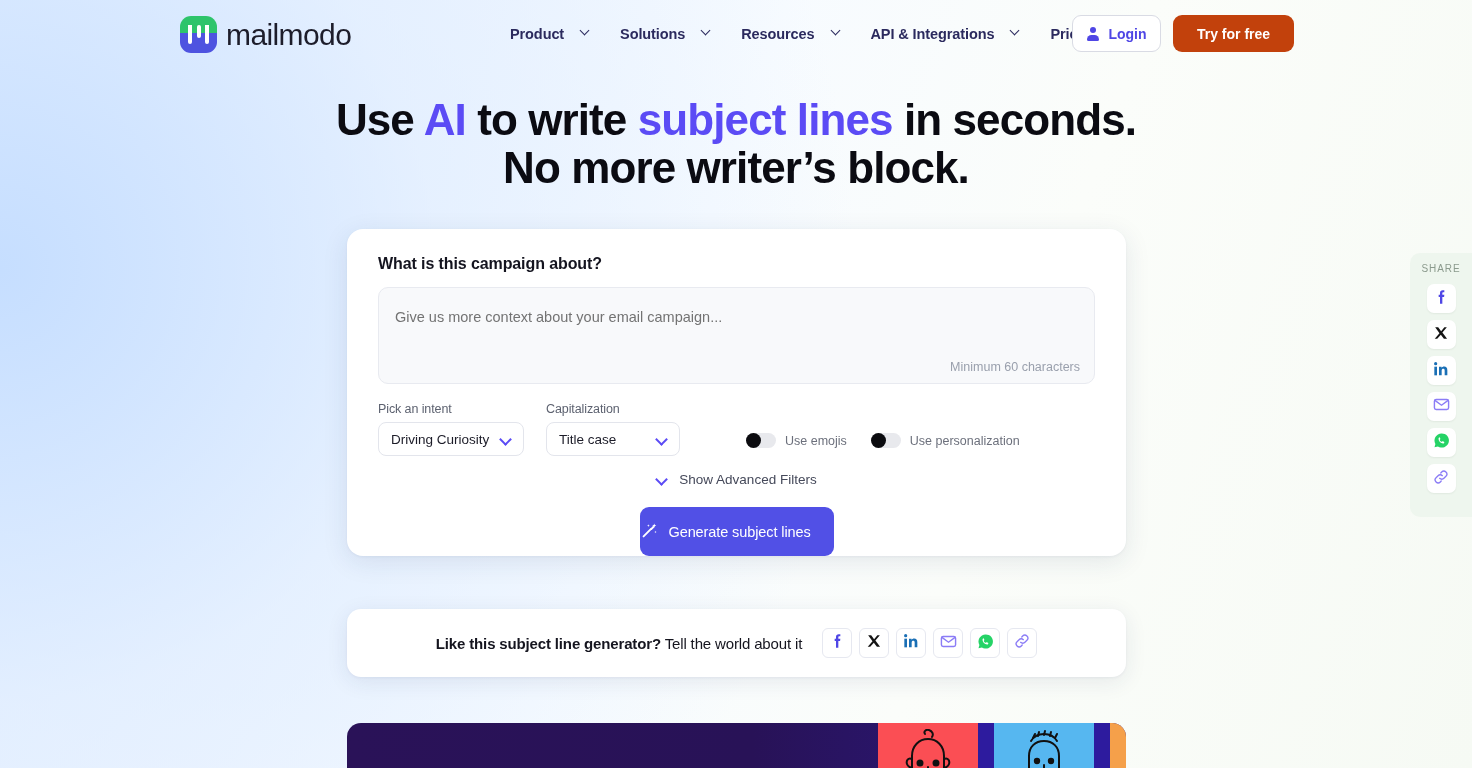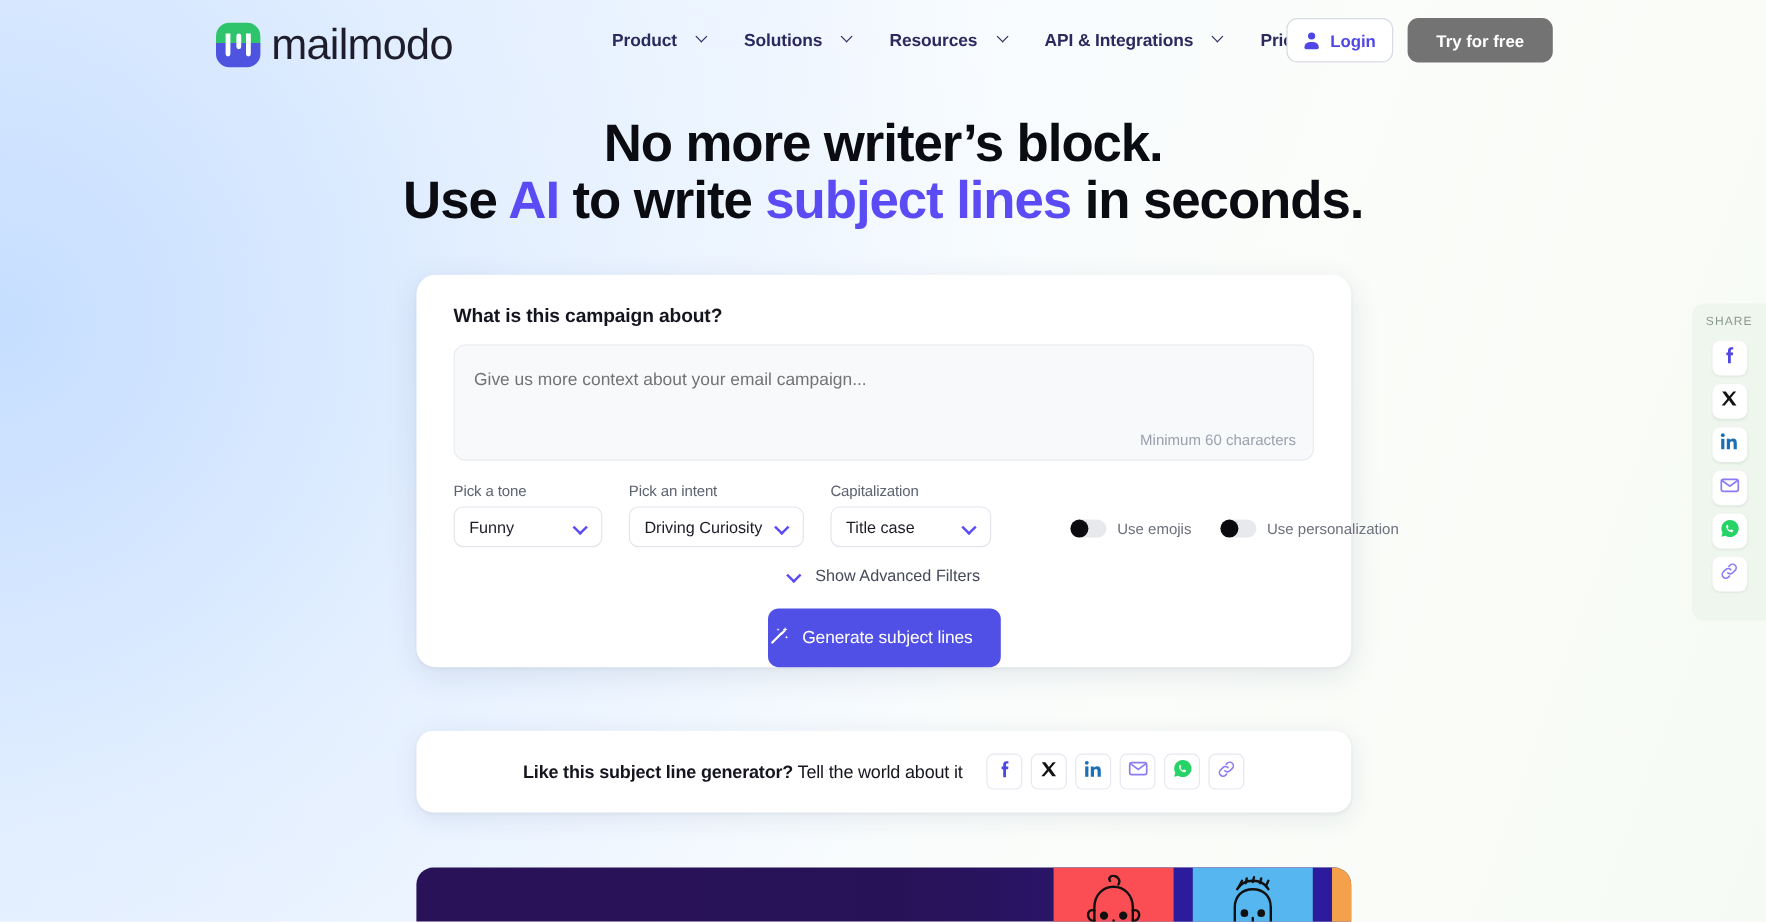--- a/index.html
+++ b/index.html
@@ -33,21 +33,21 @@
     background: linear-gradient(180deg, #2ec46b 0%, #2ec46b 45%, #4e53e0 45%, #4e53e0 100%);
     position: relative; overflow: hidden; flex: none;
   }
   .logo-mark i {
     position: absolute; background: #ffffff; border-radius: 2px; display: block;
   }
   .logo-mark i.b1 { left: 8px;  top: 9px;  width: 4px; height: 19px; border-radius: 0 0 2px 2px; }
   .logo-mark i.b2 { left: 16.5px; top: 9px; width: 4px; height: 13px; border-radius: 2px; }
   .logo-mark i.b3 { left: 25px; top: 9px;  width: 4px; height: 19px; border-radius: 0 0 2px 2px; }
   .logo-word {
-    font-size: 36px; letter-spacing: -0.6px; color: #1d1d2b; font-weight: 400;
+    font-size: 30px; letter-spacing: -0.6px; color: #1d1d2b; font-weight: 400;
   }
 
   .nav {
     position: absolute; left: 510px; top: 0; height: 67px;
     display: flex; align-items: center; gap: 30px;
   }
   .nav-item {
     display: flex; align-items: center; gap: 17px;
     font-size: 14.5px; font-weight: 700; color: #2b2a5e; letter-spacing: -0.1px;
     cursor: pointer; white-space: nowrap;
@@ -77,21 +77,21 @@
     content: ""; position: absolute; left: 3.5px; top: 0; width: 6px; height: 6px;
     border-radius: 50%; background: #4f46e5;
   }
   .user-ico::after {
     content: ""; position: absolute; left: 0.5px; top: 7.5px; width: 12px; height: 6px;
     border-radius: 6px 6px 2px 2px; background: #4f46e5;
   }
   .btn-try {
     display: flex; align-items: center; justify-content: center;
     width: 121px; height: 37px; border-radius: 9px;
-    background: #737373; color: #ffffff;
+    background: #c2410c; color: #ffffff;
     font-size: 14px; font-weight: 700; cursor: pointer; border: none;
   }
 
   
   .hero {
     position: absolute; top: 96px; left: 0; width: 1472px;
     text-align: center;
     font-size: 44px; font-weight: 700; line-height: 48px;
     color: #0b0b12; letter-spacing: -0.9px;
   }
@@ -274,42 +274,35 @@
       <span class="user-ico"></span>
       <span>Login</span>
     </button>
     <button class="btn-try">
       <span>Try for free</span>
     </button>
   </div>
 </div>
 
 <div class="hero">
+  <div><span>Use </span><span class="accent">AI</span><span> to write </span><span class="accent">subject lines</span><span> in seconds.</span></div>
   <div>No more writer’s block.</div>
-  <div><span>Use </span><span class="accent">AI</span><span> to write </span><span class="accent">subject lines</span><span> in seconds.</span></div>
 </div>
 
 <div class="card">
 
   <div class="card-title">What is this campaign about?</div>
 
   <div class="textarea-wrap">
     <div class="ta-placeholder">Give us more context about your email campaign...</div>
     <div class="ta-hint">Minimum 60 characters</div>
   </div>
 
   <div class="controls">
 
-    <div>
-      <div class="field-label">Pick a tone</div>
-      <div class="select sel-tone">
-        <span>Funny</span>
-        <span class="chev-sel"></span>
-      </div>
-    </div>
 
     <div>
       <div class="field-label">Pick an intent</div>
       <div class="select sel-intent">
         <span>Driving Curiosity</span>
         <span class="chev-sel"></span>
       </div>
     </div>
 
     <div>

